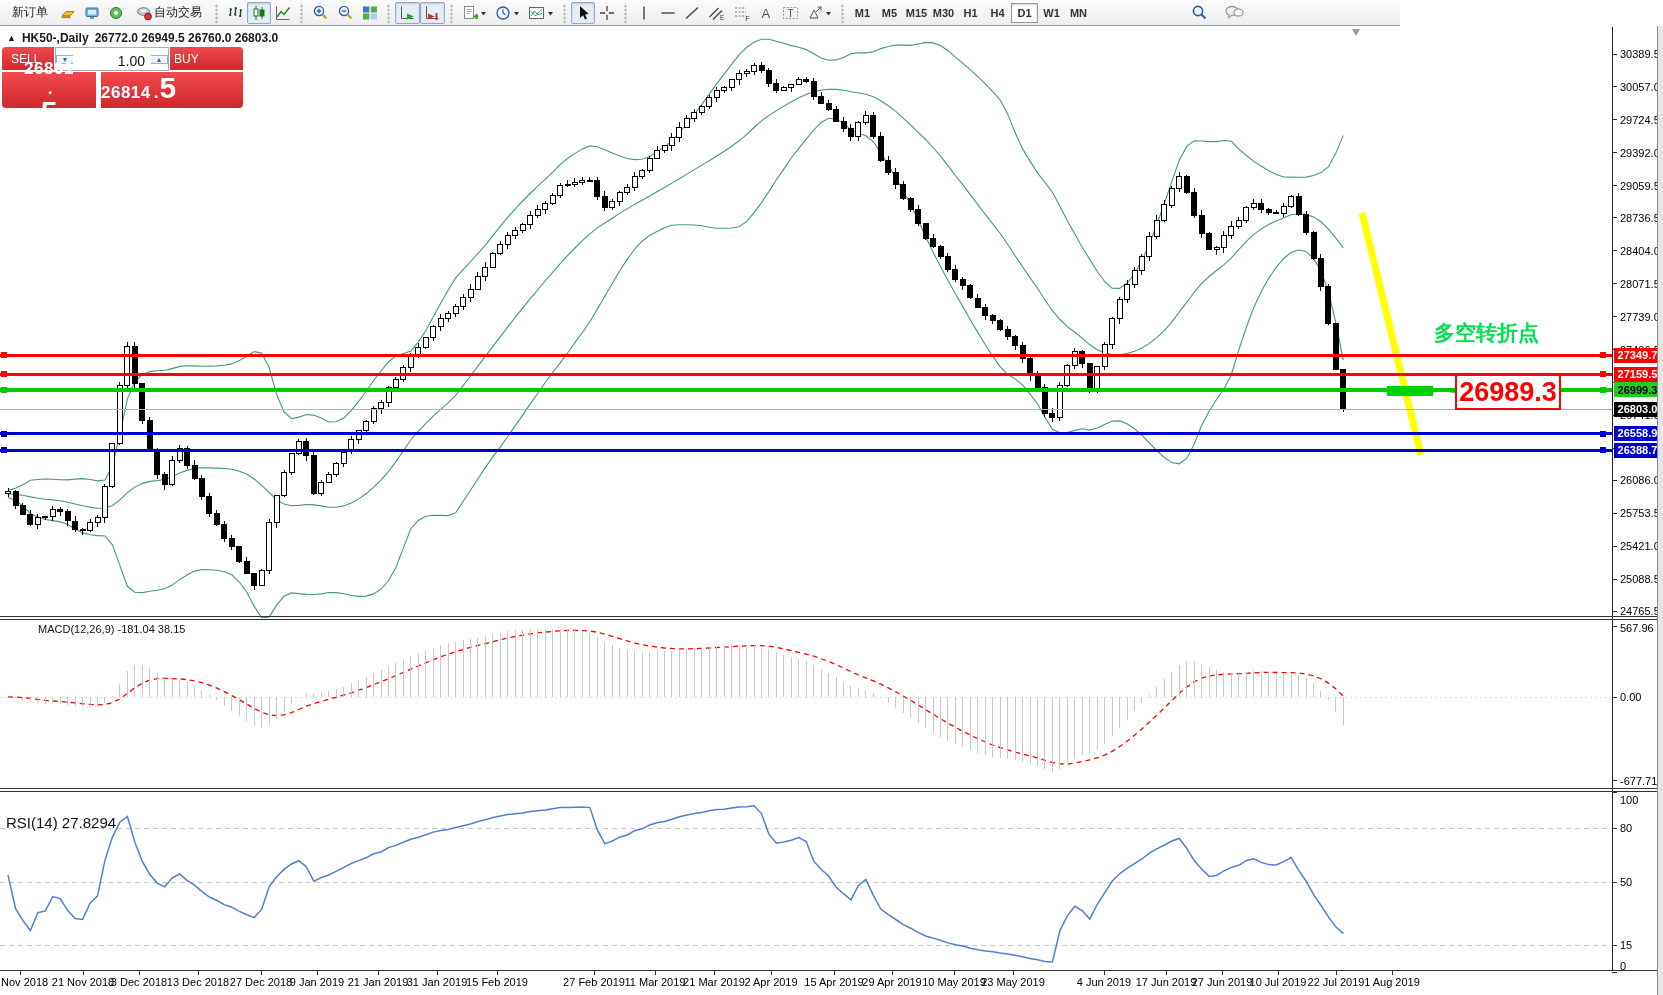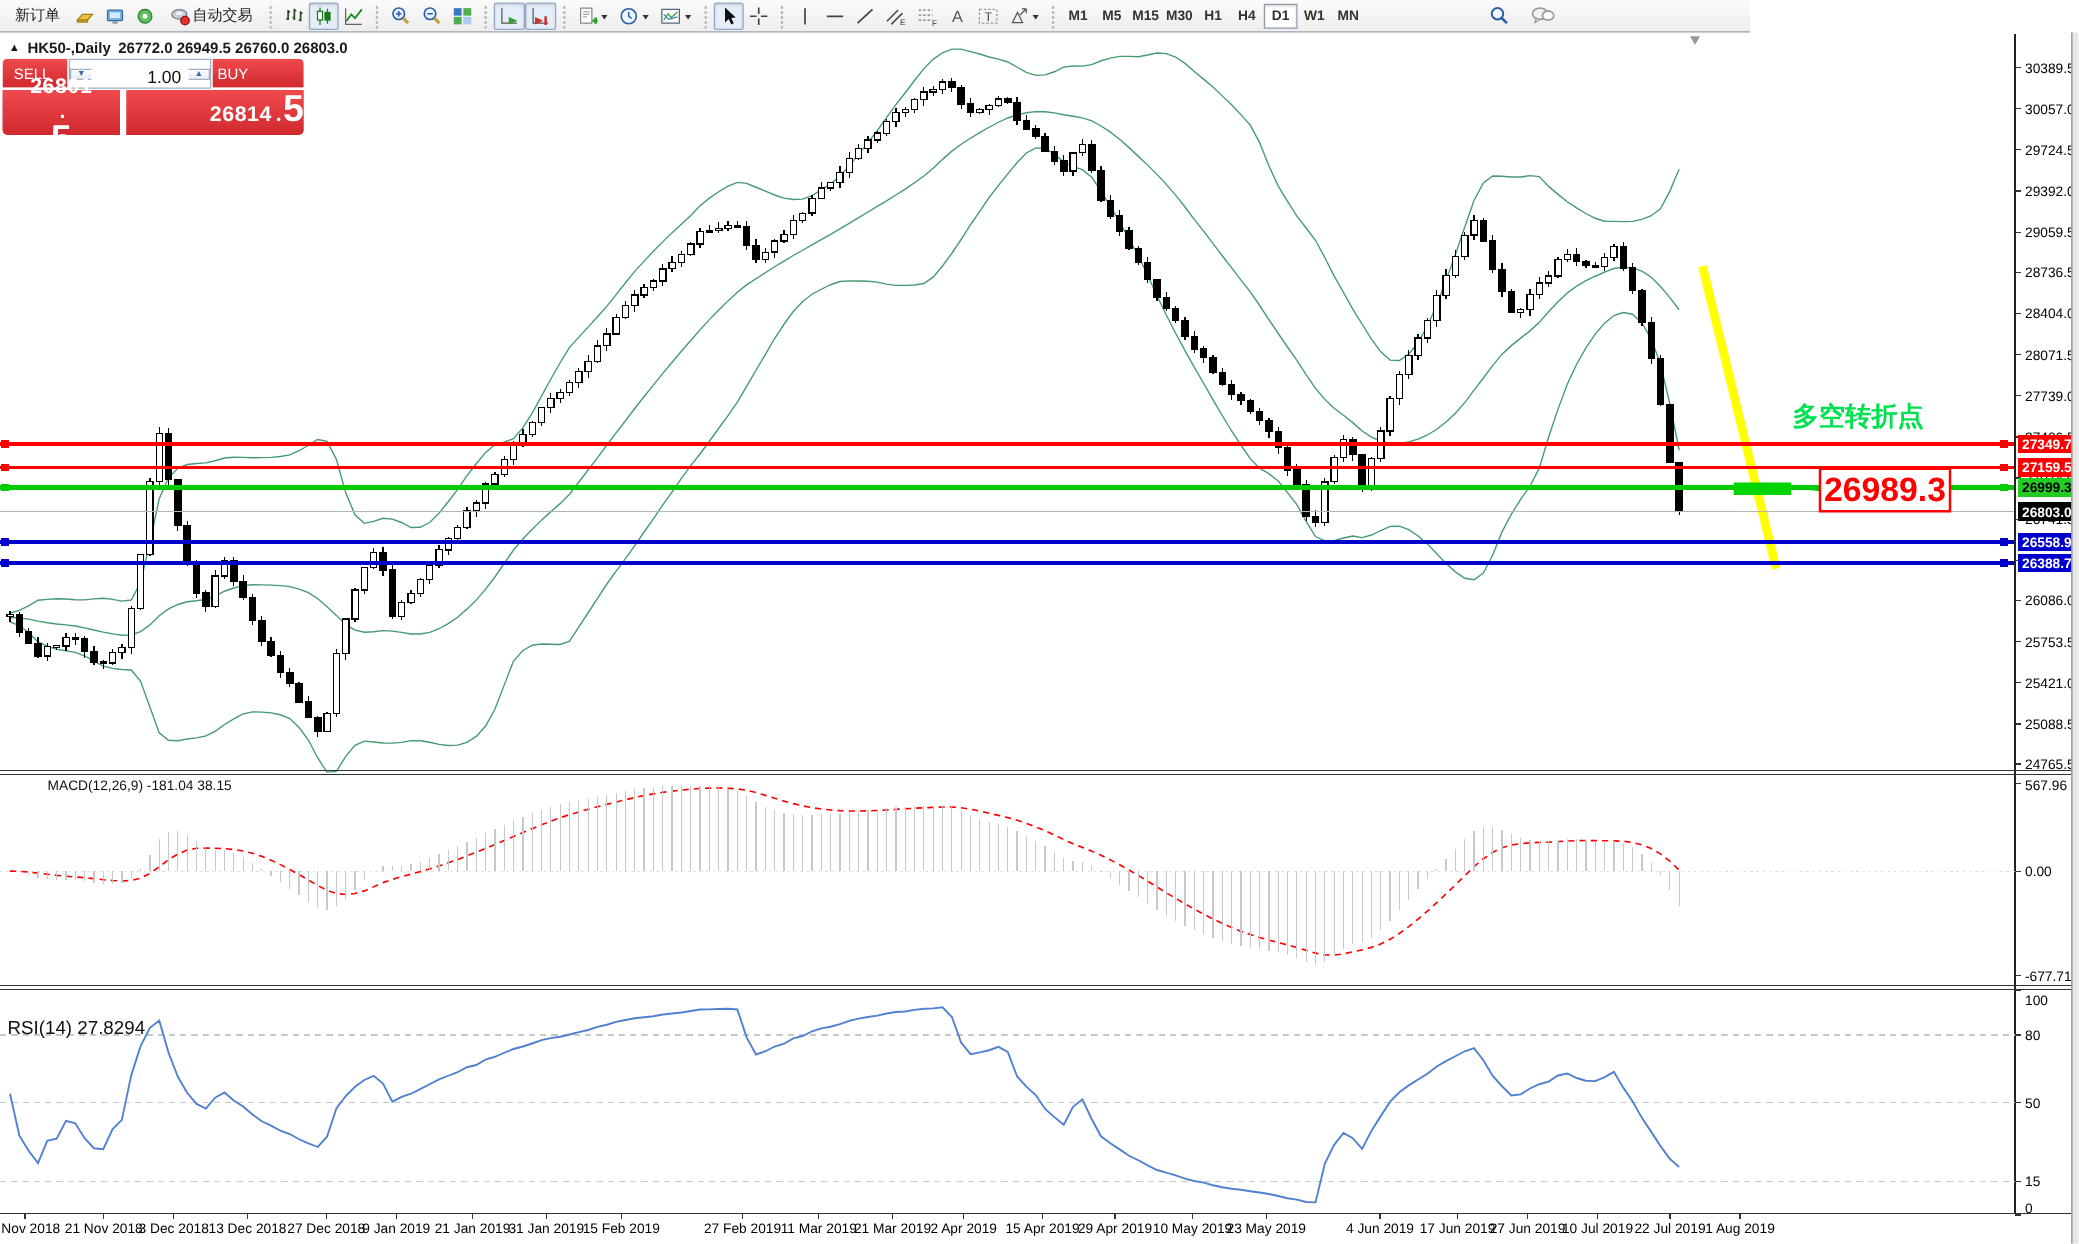--- a/index.html
+++ b/index.html
@@ -50,21 +50,21 @@
   #vol-down,#vol-up { width:17px; display:flex; align-items:center; justify-content:center;
     background:linear-gradient(#fdfdfd,#e6ecf4); border:1px solid #9fb0c4; font-size:7px; color:#3a6aa5; }
   #vol-down { border-right:none; } #vol-up { border-left:none; }
   #volume-value { flex:1; font-size:14px; color:#111; text-align:right; padding:3px 6px 0 0; }
   #buy-btn { flex:1; border-radius:0 4px 0 0; font-size:12px; display:flex;
     align-items:center; padding-left:4px; border-bottom:1px solid #fff; }
   #sell-price { width:94px; border-radius:0 0 0 4px; display:flex; align-items:center;
     justify-content:center; padding-top:3px;flex-direction:column; }
   #price-gap { width:5px; }
   #buy-price { flex:1; border-radius:0 0 4px 0; display:flex; align-items:baseline;
-    justify-content:flex-end; padding-top:3px; }
+    justify-content:flex-start; padding-top:3px; }
   .p-main { font-size:17px; font-weight:700; letter-spacing:.5px; }
   .p-dot  { font-size:17px; font-weight:700; margin:0 1px 0 3px; }
   .p-big  { font-size:30px; font-weight:700; line-height:26px; }
 
   svg text { font-family:"Liberation Sans", sans-serif; }
 </style>
 </head>
 <body>
 
 <div id="stage">

